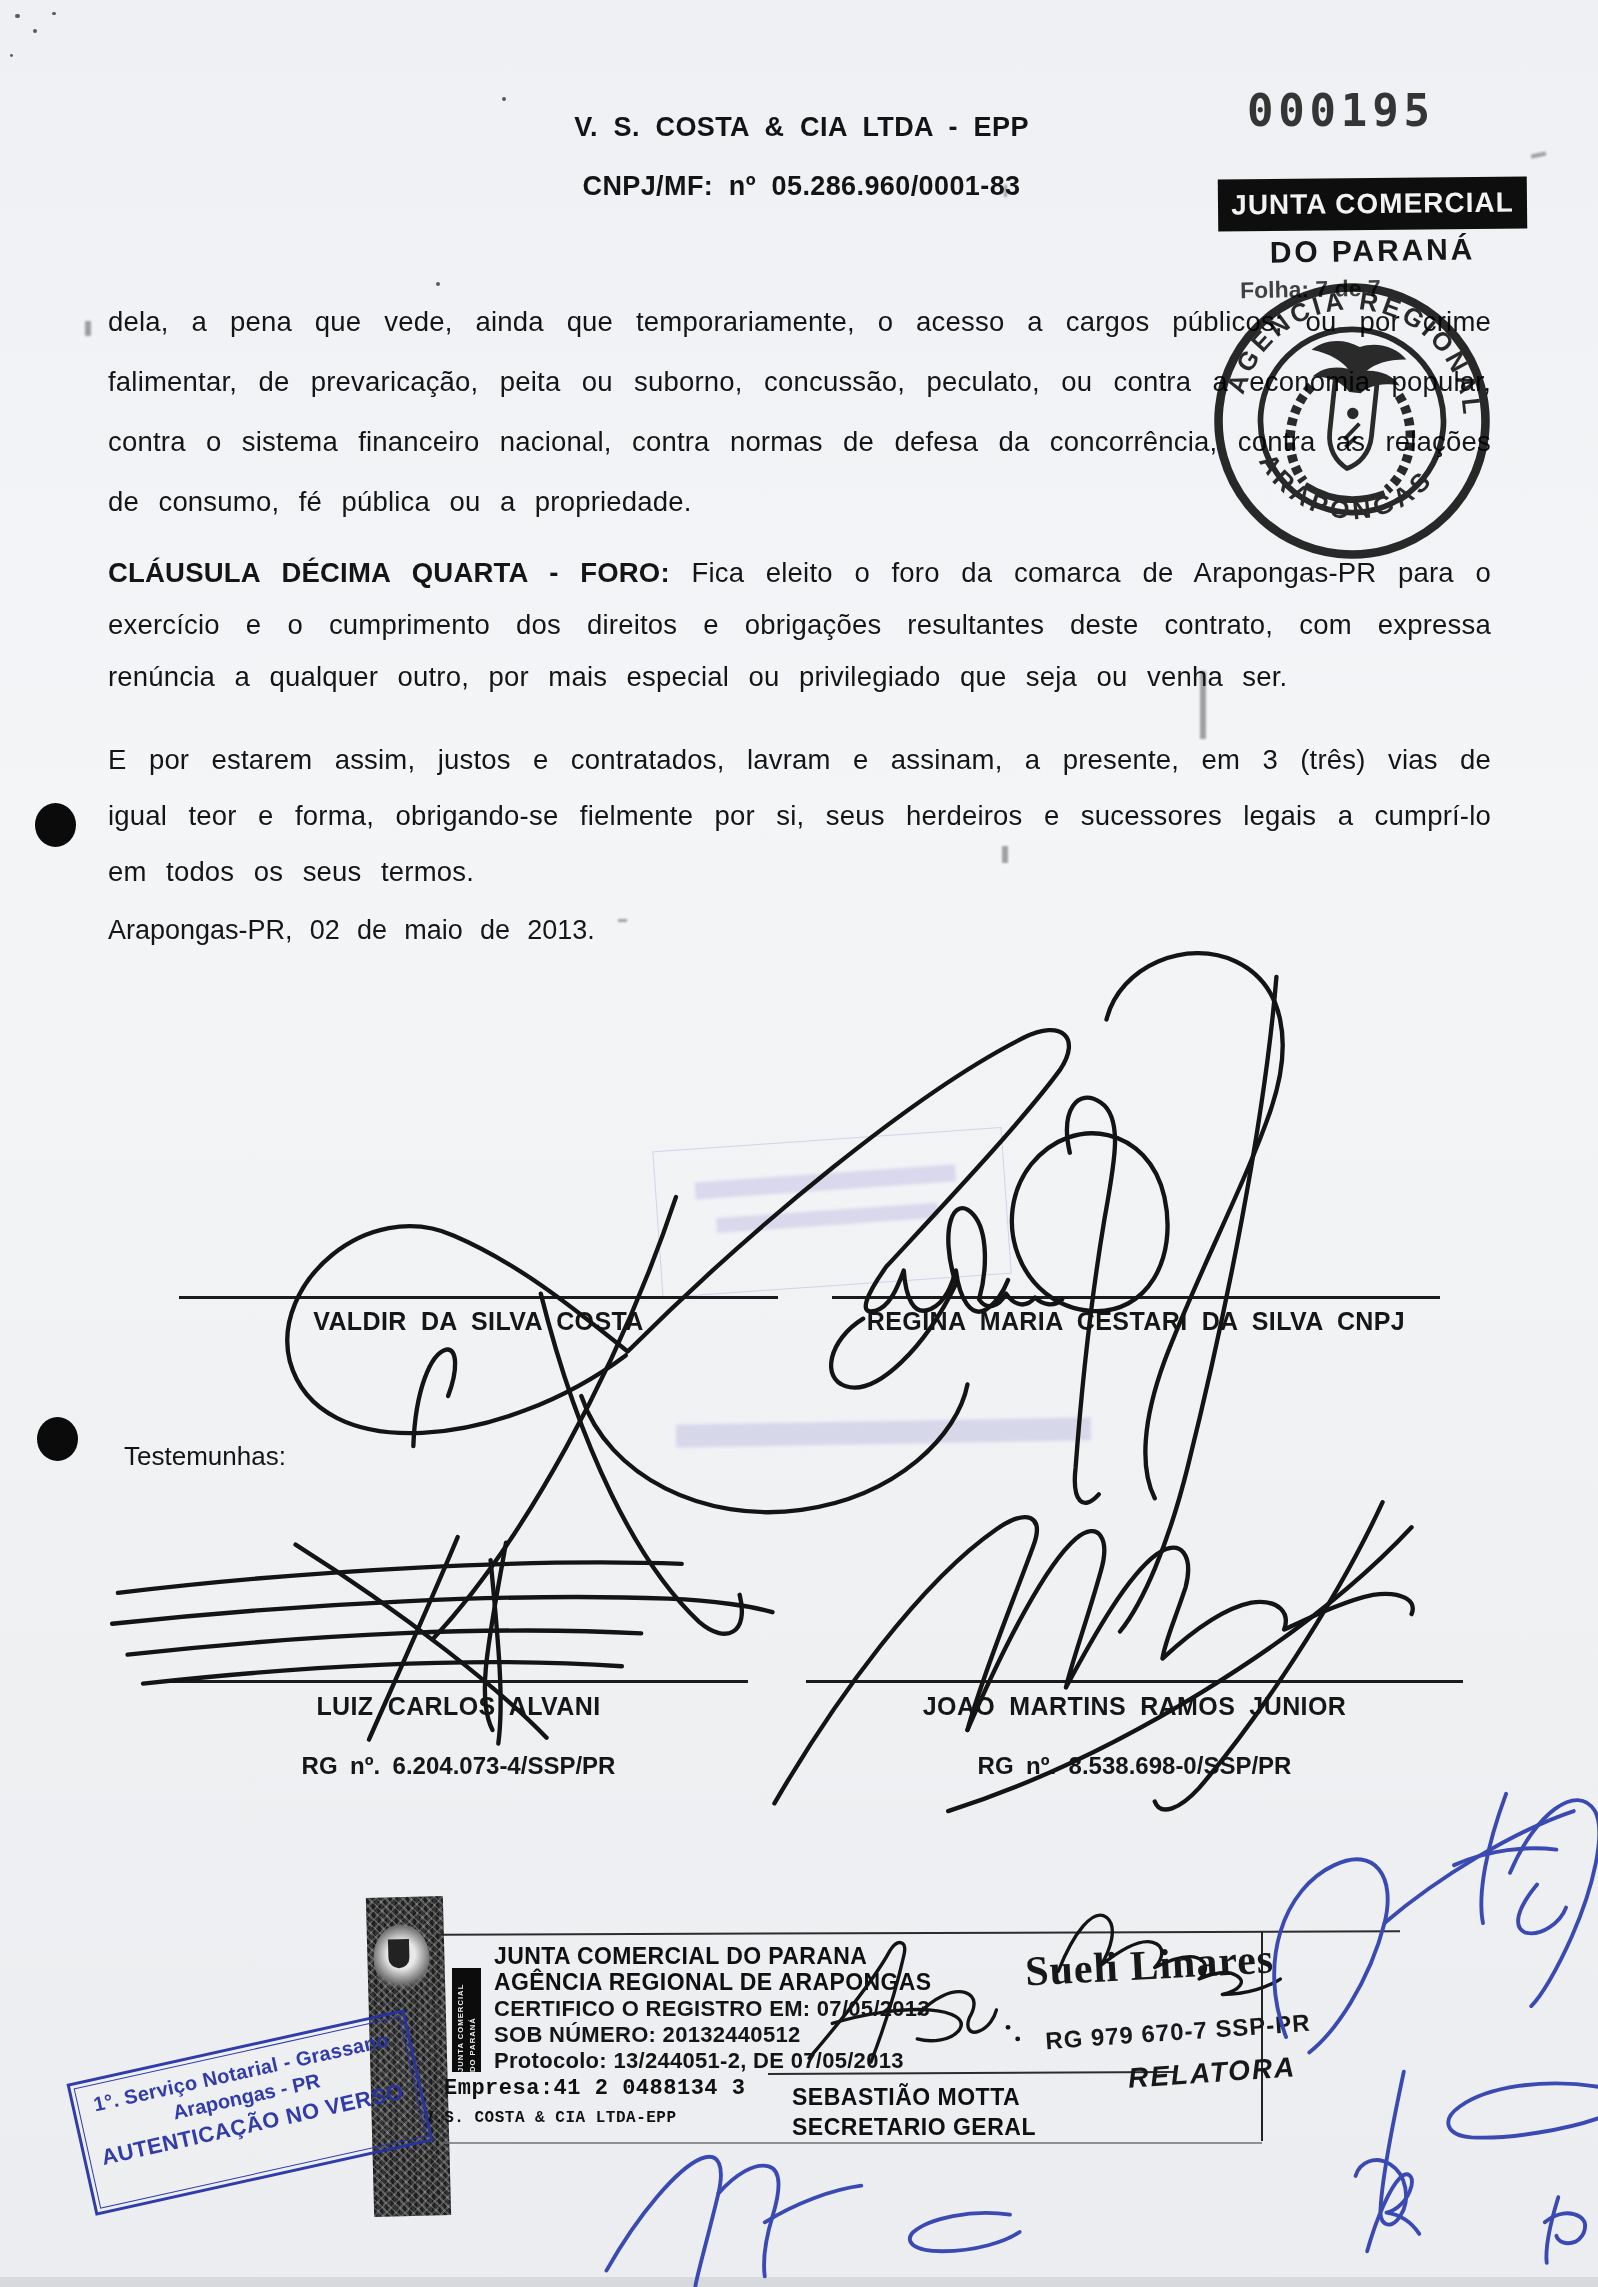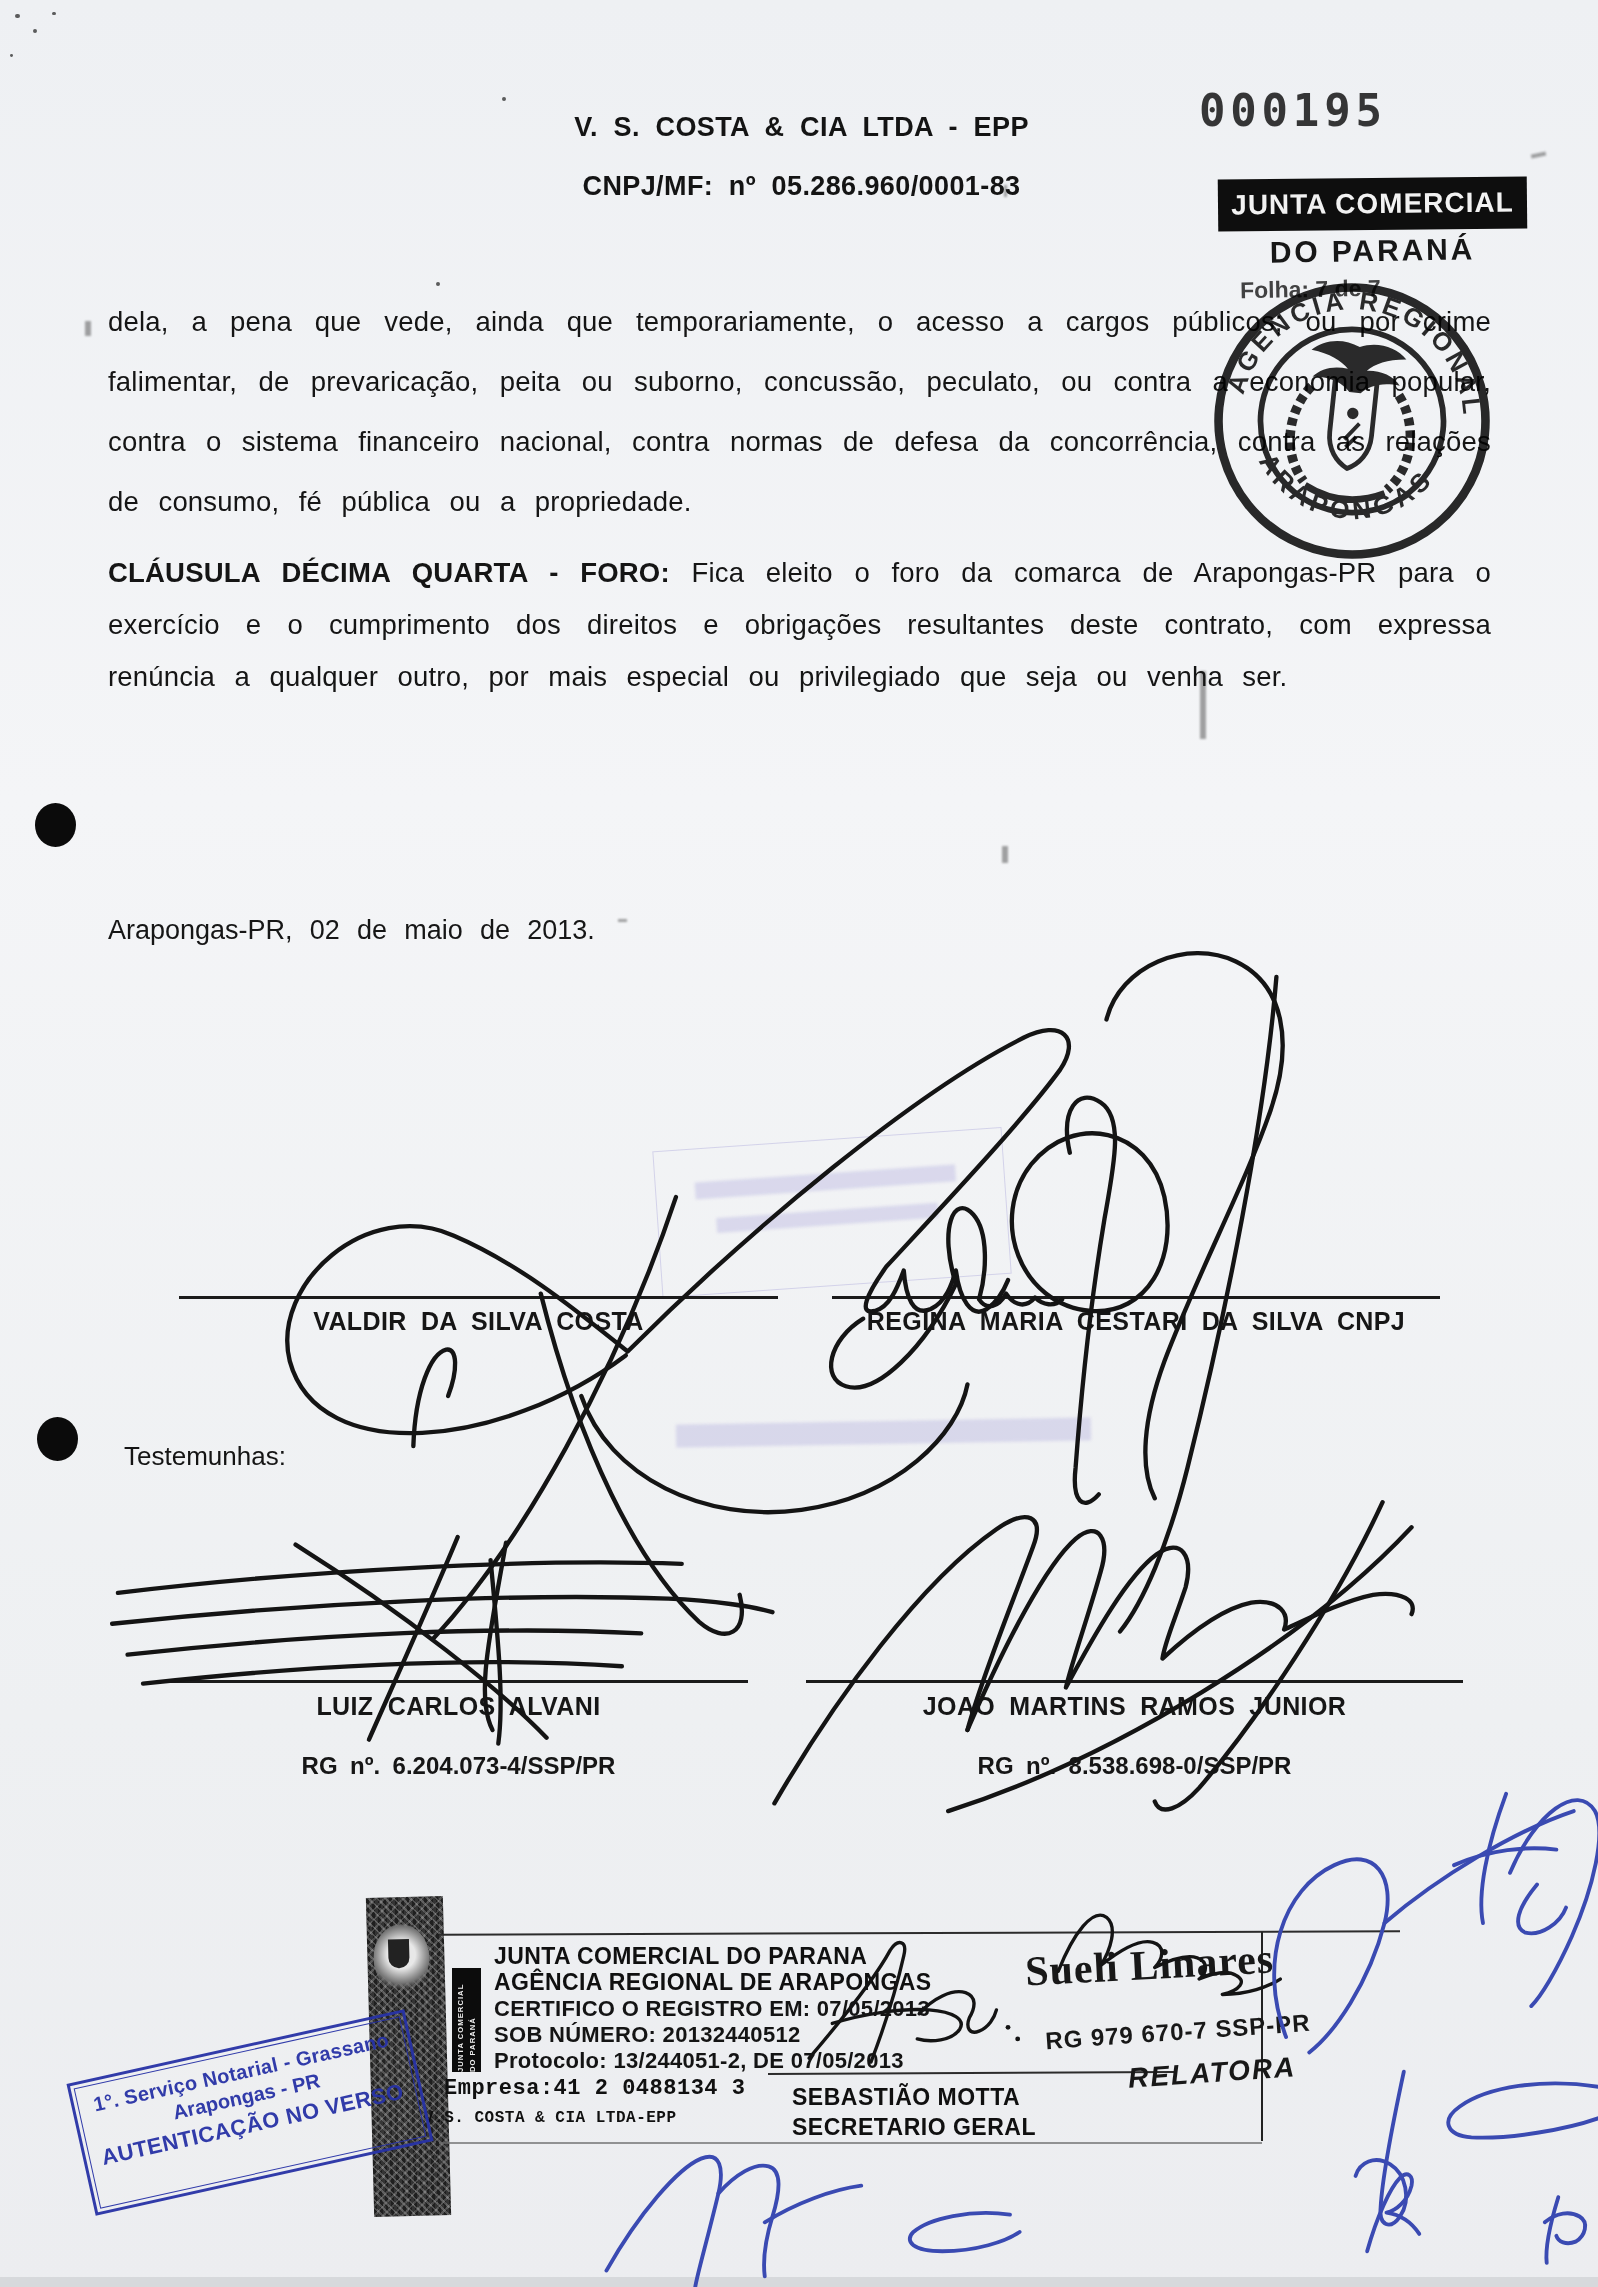--- a/index.html
+++ b/index.html
@@ -12,21 +12,21 @@
   
   .hdr{left:145px;width:1313px;text-align:center;font-weight:bold;font-size:27px;letter-spacing:0.4px;word-spacing:7.7px;color:#141414;}
   
   #bodytext{position:absolute;left:108px;top:292px;width:1383px;font-size:27.5px;color:#151515;}
   #bodytext p{margin:0;text-align:justify;word-spacing:11.6px;letter-spacing:0.2px;}
   .p1{line-height:60px;}
   .p2{line-height:52px;margin-top:15.4px !important;}
   .p3{line-height:56px;margin-top:29px !important;}
   .dateline{font-size:27px;word-spacing:9.7px;}
   
-  .pagenum{font-family:"DejaVu Sans Mono","Liberation Mono",monospace;font-weight:bold;font-size:44px;letter-spacing:4.8px;color:#1c1c1c;opacity:.88;}
+  .pagenum{font-family:"DejaVu Sans Mono","Liberation Mono",monospace;font-weight:bold;font-size:44px;letter-spacing:4.8px;color:#1c1c1c;opacity:.88;margin-left:48px;}
   
   .juntabox{background:#0e0e0e;color:#f2f2f2;text-align:center;font-weight:bold;font-size:28px;letter-spacing:1px;line-height:52px;transform:rotate(-.6deg);}
   .doparana{font-weight:bold;font-size:30px;letter-spacing:2.9px;text-align:center;color:#171717;transform:rotate(-1deg);}
   .folha{font-weight:bold;font-size:23px;color:#232323;transform:rotate(-1deg);opacity:.85;}
   
   .rule{background:#1b1b1b;height:2.9px;}
   .rule2{background:#2c2c2c;height:1.9px;}
   
   .signname{font-weight:bold;font-size:25px;letter-spacing:0.4px;word-spacing:6.8px;text-align:center;color:#161616;}
   .rgline{font-weight:bold;font-size:24px;word-spacing:5.8px;text-align:center;color:#161616;margin-top:16px;}
@@ -98,20 +98,21 @@
 
   <div class="abs pagenum" style="left:1199px;top:85px;">000195</div>
 
   <div class="abs juntabox" style="left:1218px;top:178px;width:309px;height:52px;">JUNTA COMERCIAL</div>
   <div class="abs doparana" style="left:1218px;top:234px;width:309px;">DO PARANÁ</div>
   <div class="abs folha" style="left:1240px;top:276px;">Folha: 7 de 7</div>
 
   <div id="bodytext">
     <p class="p1">dela, a pena que vede, ainda que temporariamente, o acesso a cargos públicos; ou por crime falimentar, de prevaricação, peita ou suborno, concussão, peculato, ou contra a economia popular, contra o sistema financeiro nacional, contra normas de defesa da concorrência, contra as relações de consumo, fé pública ou a propriedade.</p>
     <p class="p2"><b>CLÁUSULA DÉCIMA QUARTA - FORO:</b><span> Fica eleito o foro da comarca de Arapongas-PR para o exercício e o cumprimento dos direitos e obrigações resultantes deste contrato, com expressa renúncia a qualquer outro, por mais especial ou privilegiado que seja ou venha ser.</span></p>
+    <p class="p3">E por estarem assim, justos e contratados, lavram e assinam, a presente, em 3 (três) vias de igual teor e forma, obrigando-se fielmente por si, seus herdeiros e sucessores legais a cumprí-lo em todos os seus termos.</p>
   </div>
   <div class="abs dateline" style="left:108px;top:915px;">Arapongas-PR, 02 de maio de 2013.</div>
 
   <div class="abs ghost" style="left:657px;top:1139px;width:348px;height:145px;transform:rotate(-4deg);">
     <div class="abs ghostbar" style="left:39px;top:33px;width:261px;height:17.4px;"></div>
     <div class="abs ghostbar" style="left:58px;top:70px;width:222px;height:15.4px;"></div>
   </div>
   <div class="abs ghostbar" style="left:676px;top:1421px;width:415px;height:23px;transform:rotate(-1deg);"></div>
 
   <div class="abs" style="left:1209px;top:278px;width:286px;height:286px;transform:rotate(6deg);opacity:.93;mix-blend-mode:multiply;">

